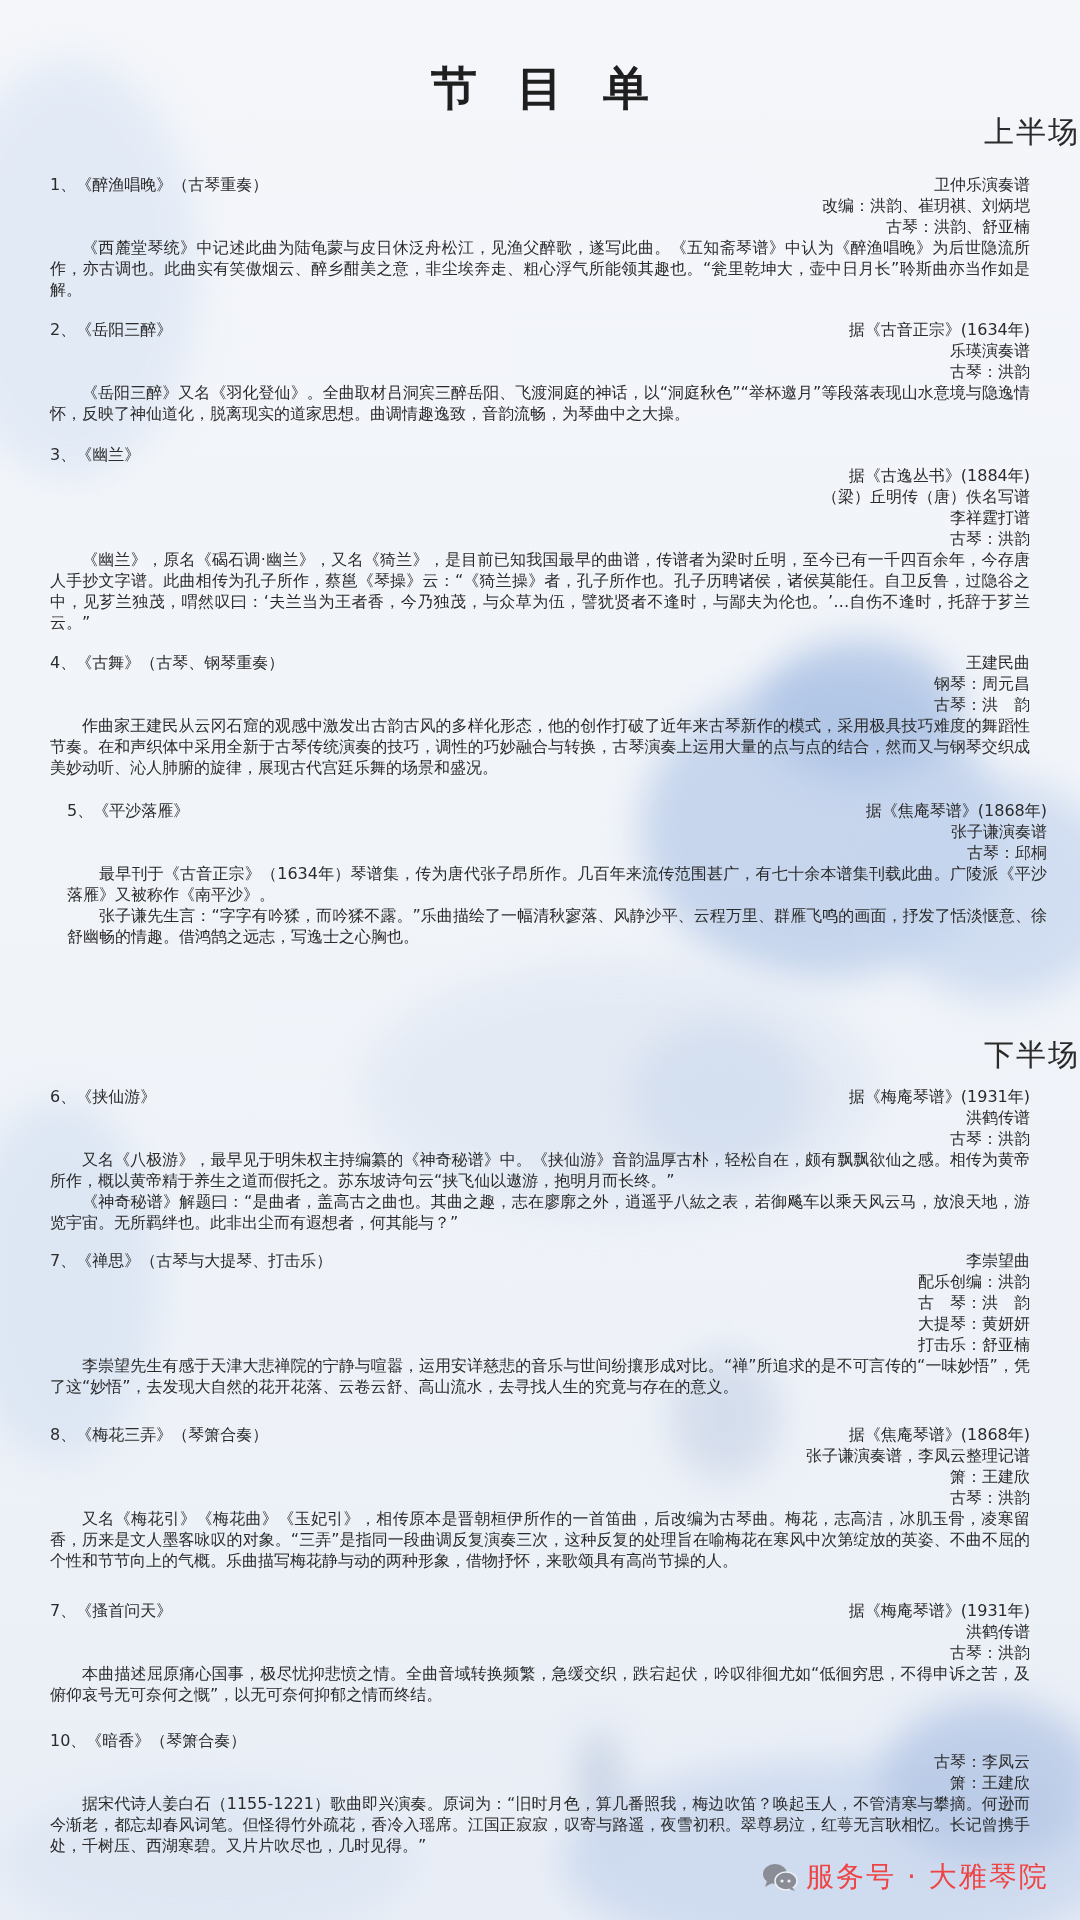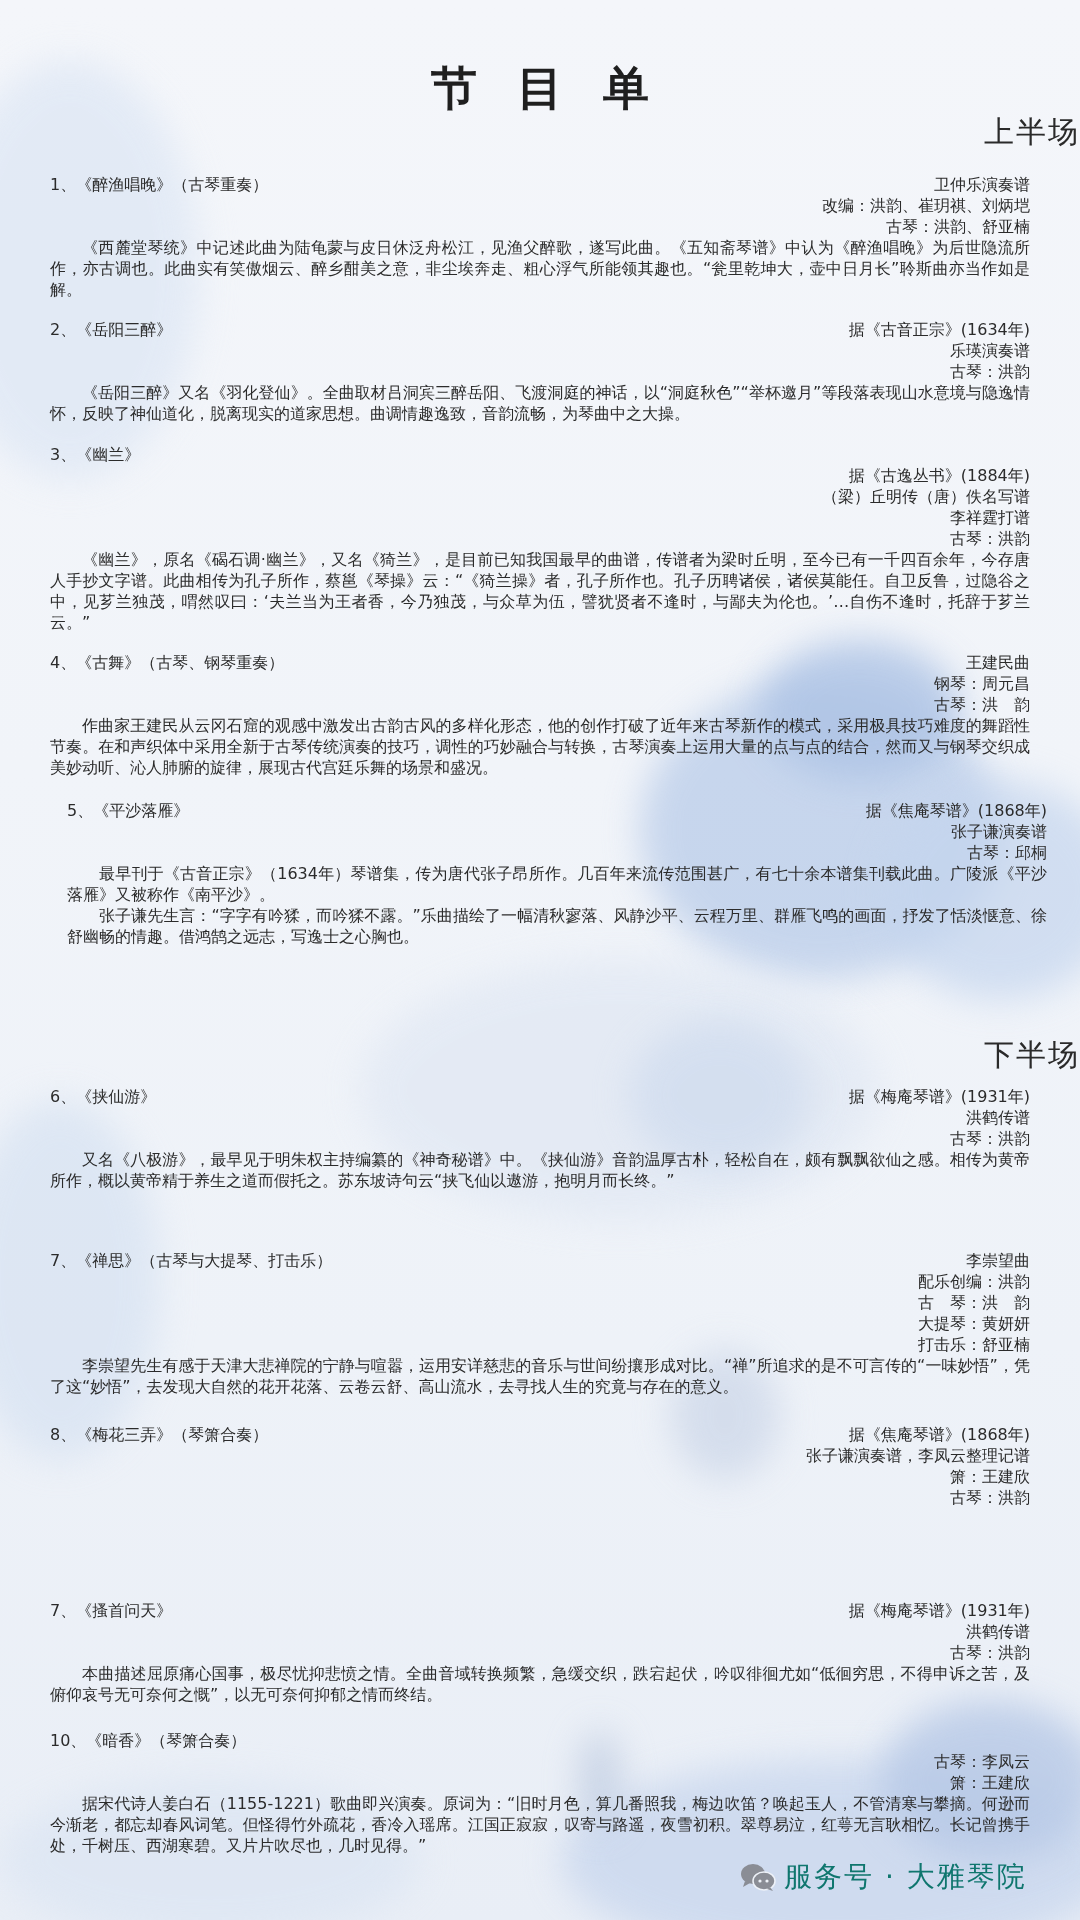--- a/index.html
+++ b/index.html
@@ -19,22 +19,22 @@
     .half {
       position: absolute; left: 0; width: 1080px; text-align: right;
       font-size: 30px; color: #2a2a2a; letter-spacing: 2px;
     }
     .item { position: absolute; left: 50px; width: 980px; font-size: 16px; line-height: 21px; }
     .item-title { position: absolute; left: 0; top: 0; font-size: 16px; }
     .credits { text-align: right; padding-right: 0; }
     .credits div { height: 21px; }
     .desc p { margin: 0; text-indent: 2em; text-align: justify; }
     .watermark {
-      position: absolute; left: 740px; top: 1858px; display: flex; align-items: center;
-      font-size: 28px; color: #0f766e; letter-spacing: 2px; z-index: 2;
+      position: absolute; left: 762px; top: 1858px; display: flex; align-items: center;
+      font-size: 28px; color: #ef4444; letter-spacing: 2px; z-index: 2;
     }
     .wm-icon { width: 36px; height: 30px; margin-right: 8px; position: relative; }
   </style>
 </head>
 <body>
 
 <div class="bg">
   <div class="blob" style="left:-60px;top:60px;width:260px;height:420px;background:#dfe8f5;opacity:.8;"></div>
   <div class="blob" style="left:640px;top:680px;width:360px;height:300px;background:#b9cce9;opacity:.75;"></div>
   <div class="blob" style="left:760px;top:640px;width:200px;height:140px;background:#adc3e5;opacity:.8;"></div>
@@ -119,20 +119,21 @@
 
   <div class="item" style="top:1086px;">
     <div class="item-title">6、《挟仙游》</div>
     <div class="credits">
       <div>据《梅庵琴谱》(1931年)</div>
       <div>洪鹤传谱</div>
       <div>古琴：洪韵</div>
     </div>
     <div class="desc">
       <p>又名《八极游》，最早见于明朱权主持编纂的《神奇秘谱》中。《挟仙游》音韵温厚古朴，轻松自在，颇有飘飘欲仙之感。相传为黄帝所作，概以黄帝精于养生之道而假托之。苏东坡诗句云“挟飞仙以遨游，抱明月而长终。”</p>
+      <p>《神奇秘谱》解题曰：“是曲者，盖高古之曲也。其曲之趣，志在廖廓之外，逍遥乎八紘之表，若御飚车以乘天风云马，放浪天地，游览宇宙。无所羁绊也。此非出尘而有遐想者，何其能与？”</p>
     </div>
   </div>
 
   <div class="item" style="top:1250px;">
     <div class="item-title">7、《禅思》（古琴与大提琴、打击乐）</div>
     <div class="credits">
       <div>李崇望曲</div>
       <div>配乐创编：洪韵</div>
       <div>古　琴：洪　韵</div>
       <div>大提琴：黄妍妍</div>
@@ -143,20 +144,23 @@
     </div>
   </div>
 
   <div class="item" style="top:1424px;">
     <div class="item-title">8、《梅花三弄》（琴箫合奏）</div>
     <div class="credits">
       <div>据《焦庵琴谱》(1868年)</div>
       <div>张子谦演奏谱，李凤云整理记谱</div>
       <div>箫：王建欣</div>
       <div>古琴：洪韵</div>
+    </div>
+    <div class="desc">
+      <p>又名《梅花引》《梅花曲》《玉妃引》，相传原本是晋朝桓伊所作的一首笛曲，后改编为古琴曲。梅花，志高洁，冰肌玉骨，凌寒留香，历来是文人墨客咏叹的对象。“三弄”是指同一段曲调反复演奏三次，这种反复的处理旨在喻梅花在寒风中次第绽放的英姿、不曲不屈的个性和节节向上的气概。乐曲描写梅花静与动的两种形象，借物抒怀，来歌颂具有高尚节操的人。</p>
     </div>
   </div>
 
   <div class="item" style="top:1600px;">
     <div class="item-title">7、《搔首问天》</div>
     <div class="credits">
       <div>据《梅庵琴谱》(1931年)</div>
       <div>洪鹤传谱</div>
       <div>古琴：洪韵</div>
     </div>

